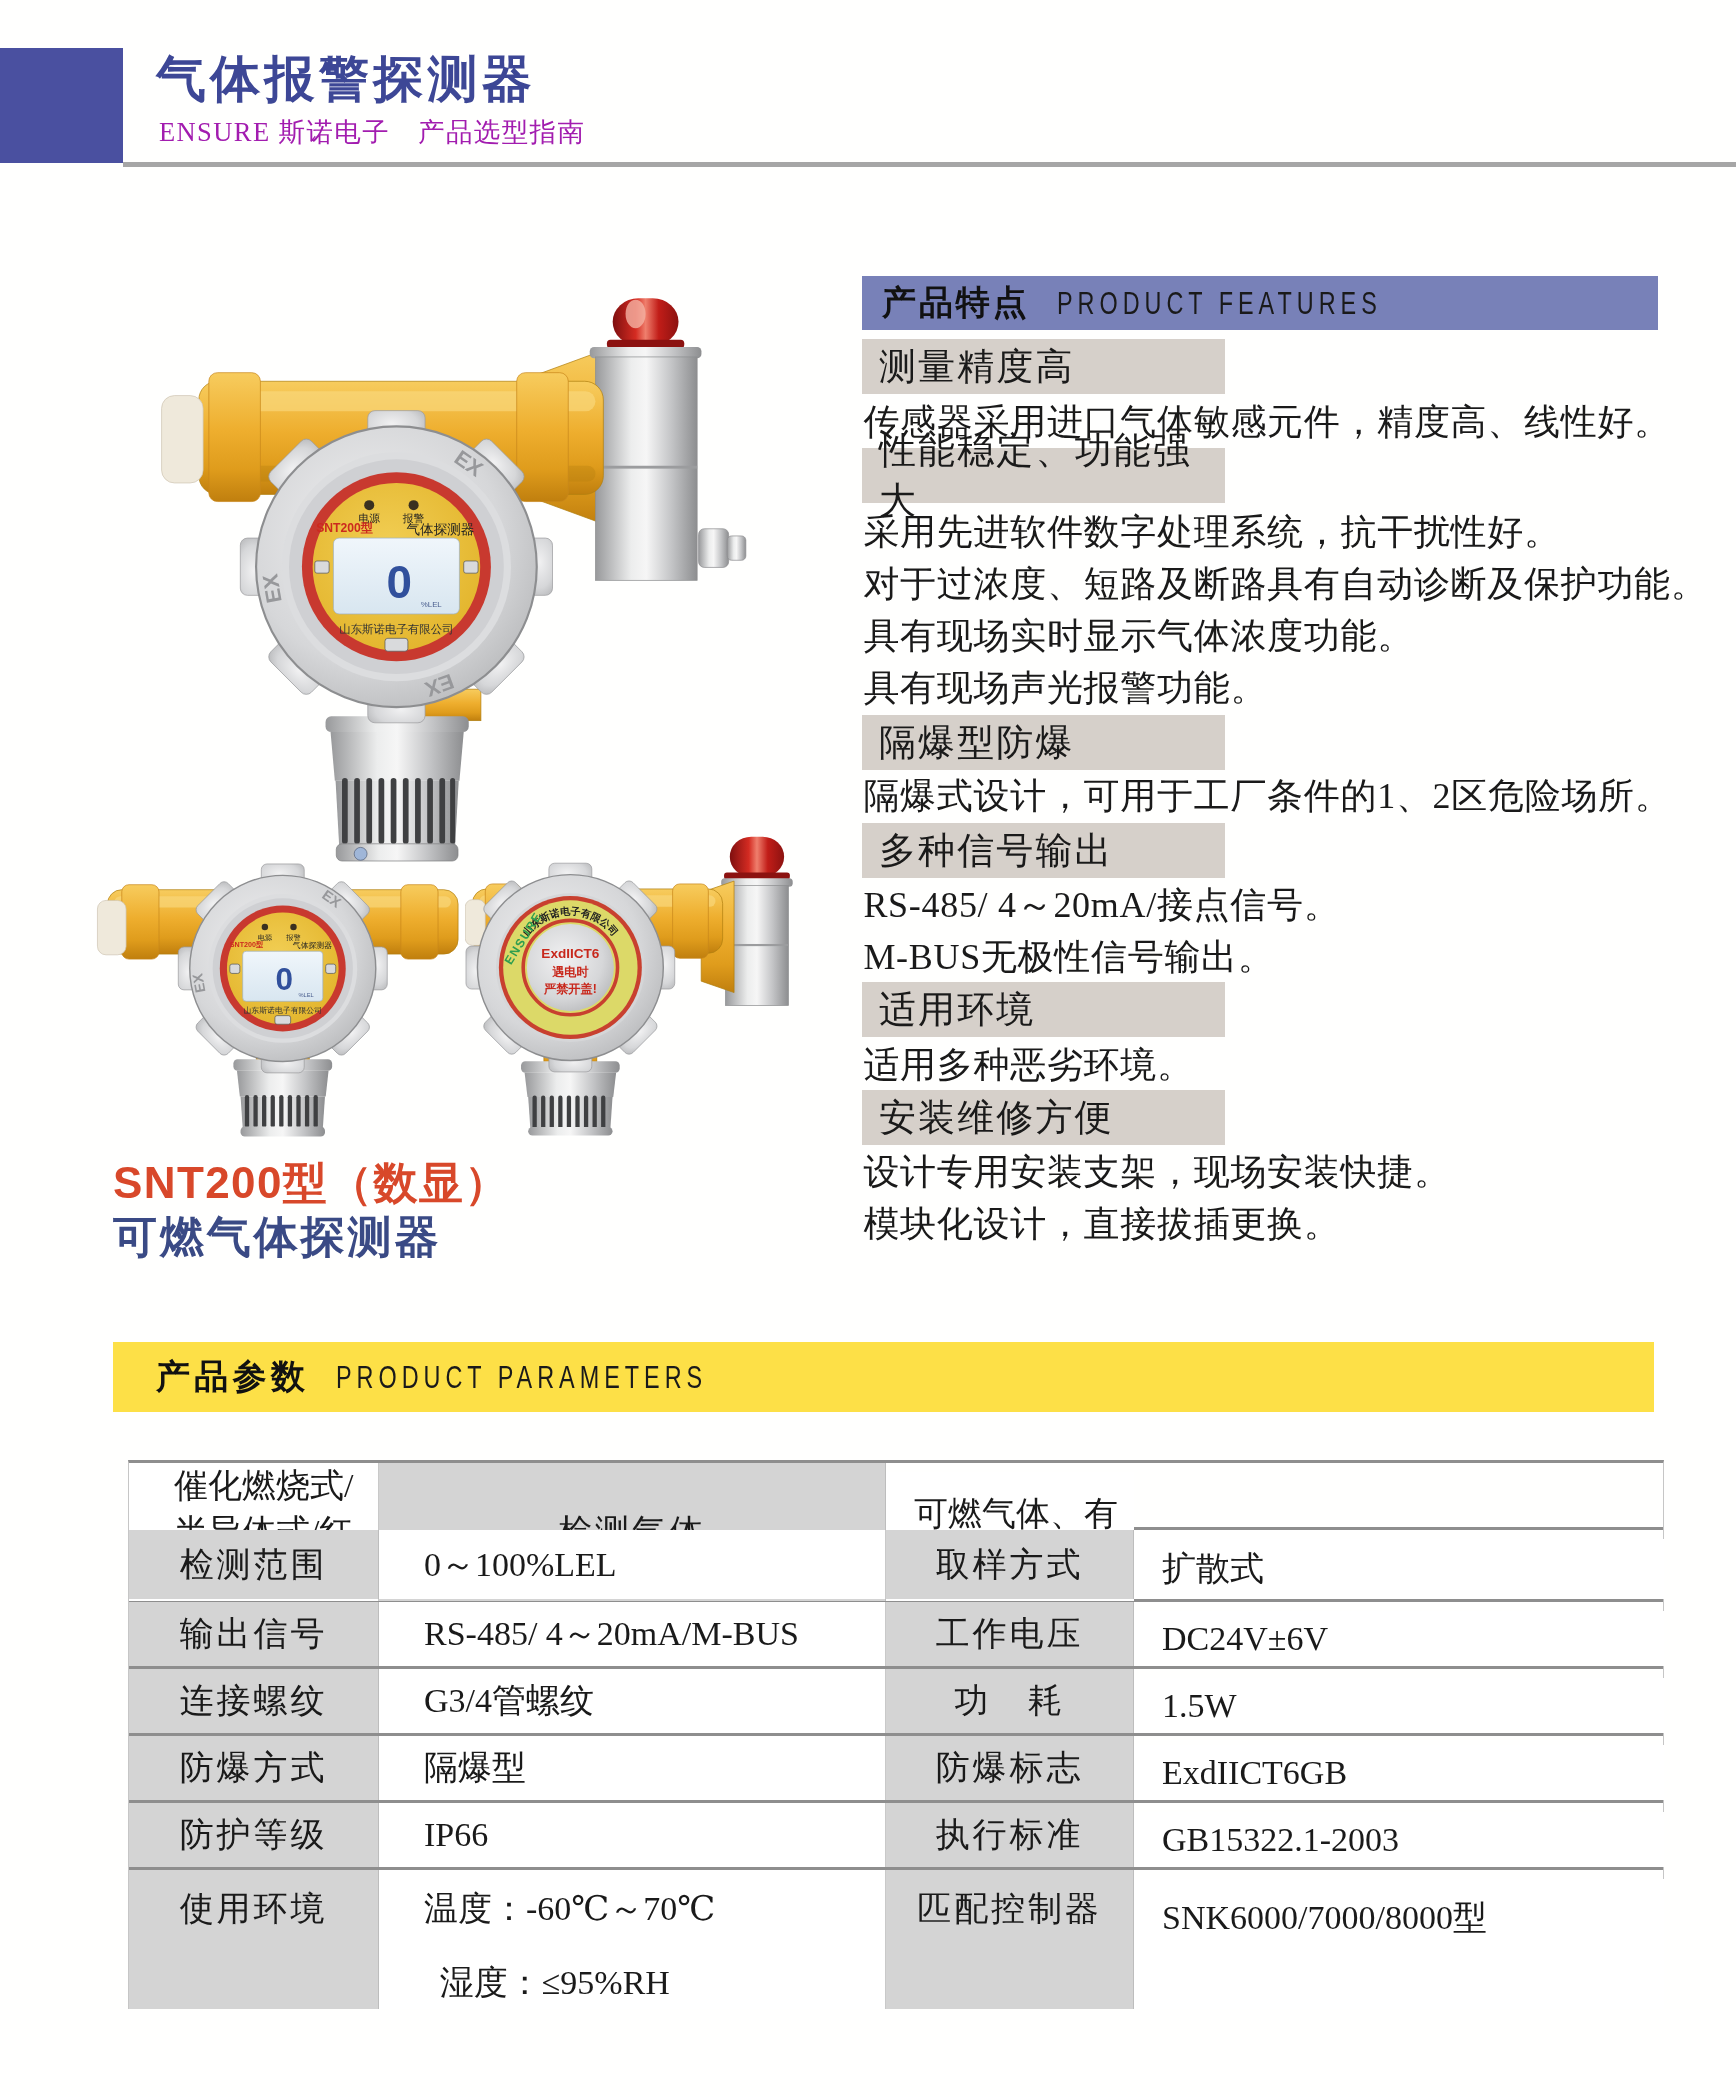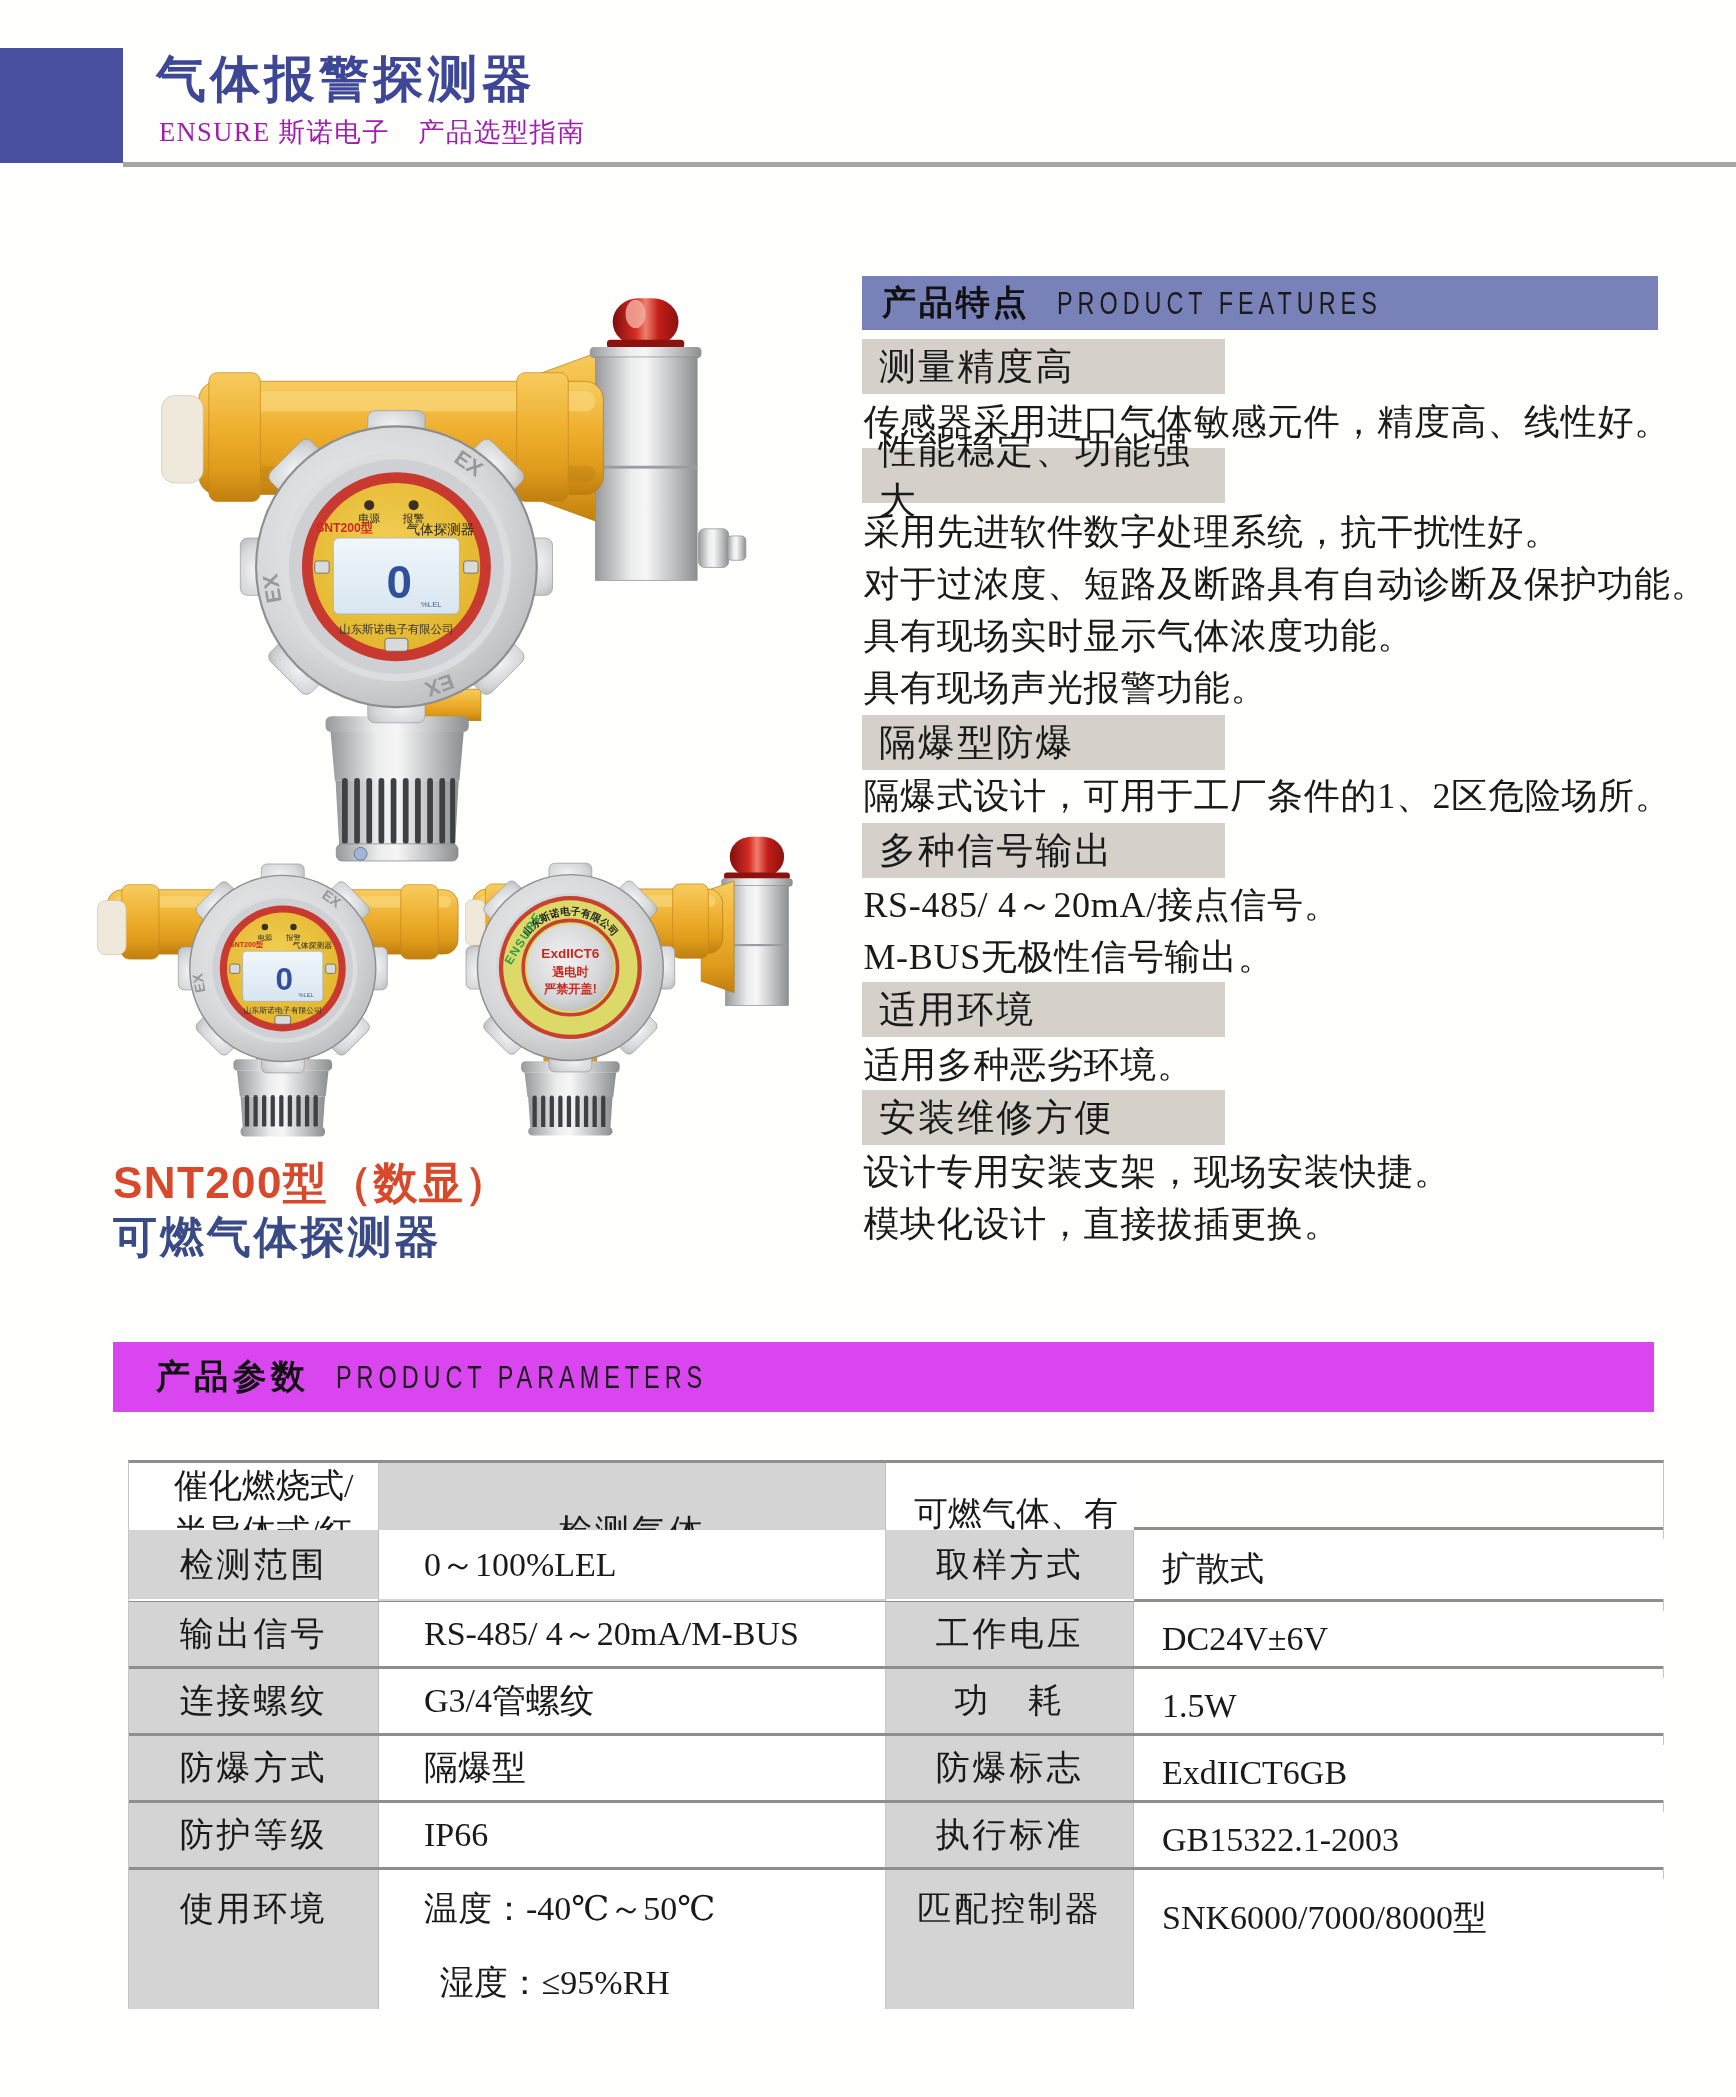--- a/index.html
+++ b/index.html
@@ -24,21 +24,21 @@
          font-size:37px;display:flex;align-items:center;padding-left:17px;box-sizing:border-box;
          letter-spacing:2.1px;}
   .ftext{position:absolute;left:1.4px;width:864px;height:52px;line-height:52px;font-size:36px;
          letter-spacing:0.7px;white-space:nowrap;}
   
   .pname1{position:absolute;left:113px;top:1154px;font-family:"Liberation Sans","DejaVu Sans",sans-serif;
           font-weight:bold;font-size:44px;color:#D8482A;letter-spacing:1.4px;}
   .pname2{position:absolute;left:113px;top:1208px;font-family:"Liberation Sans","DejaVu Sans",sans-serif;
           font-weight:bold;font-size:44px;color:#3A4A85;letter-spacing:2.9px;}
   
-  .pbar{position:absolute;left:113px;top:1342px;width:1541px;height:70px;background:#d946ef;
+  .pbar{position:absolute;left:113px;top:1342px;width:1541px;height:70px;background:#fde047;
         display:flex;align-items:center;}
   .pbar .zh{font-family:"Liberation Sans","DejaVu Sans",sans-serif;font-weight:bold;
             font-size:34px;color:#111;margin-left:43px;letter-spacing:4.3px;}
   .ptable{position:absolute;left:128px;top:1460px;width:1536px;border-top:3.6px solid #8E8E8E;
           border-left:1.4px solid #C6C6C6;border-right:1.4px solid #C6C6C6;box-sizing:border-box;}
   .prow{display:grid;grid-template-columns:250px 507px 248px 530px;border-bottom:3.6px solid #8E8E8E;}
   .pcell{font-size:34px;display:flex;align-items:center;box-sizing:border-box;background:#fff;}
   .plabel{background:#D4D4D4;justify-content:center;letter-spacing:2.9px;border-right:1.4px solid #BDBDBD;}
   .pval{padding-left:45px;border-right:1.4px solid #C9C9C9;}
   .pval2{padding-left:28px;border-right:none;margin-top:9px;}
@@ -390,21 +390,21 @@
       <div class="pcell pval">IP66</div>
       <div class="pcell plabel">执行标准</div>
       <div class="pcell pval pval2">GB15322.1-2003</div>
     </div>
     <div class="prow rlast">
       <div class="pcell plabel">
         <span style="line-height:52px">使用环境</span>
       </div>
       <div class="pcell pval">
         <div class="vstack">
-          <div>温度：-40℃～50℃</div>
+          <div>温度：-60℃～70℃</div>
           <div class="second">湿度：≤95%RH</div>
         </div>
       </div>
       <div class="pcell plabel">
         <span style="line-height:52px">匹配控制器</span>
       </div>
       <div class="pcell pval pval2">
         <span style="line-height:52px">SNK6000/7000/8000型</span>
       </div>
     </div>

